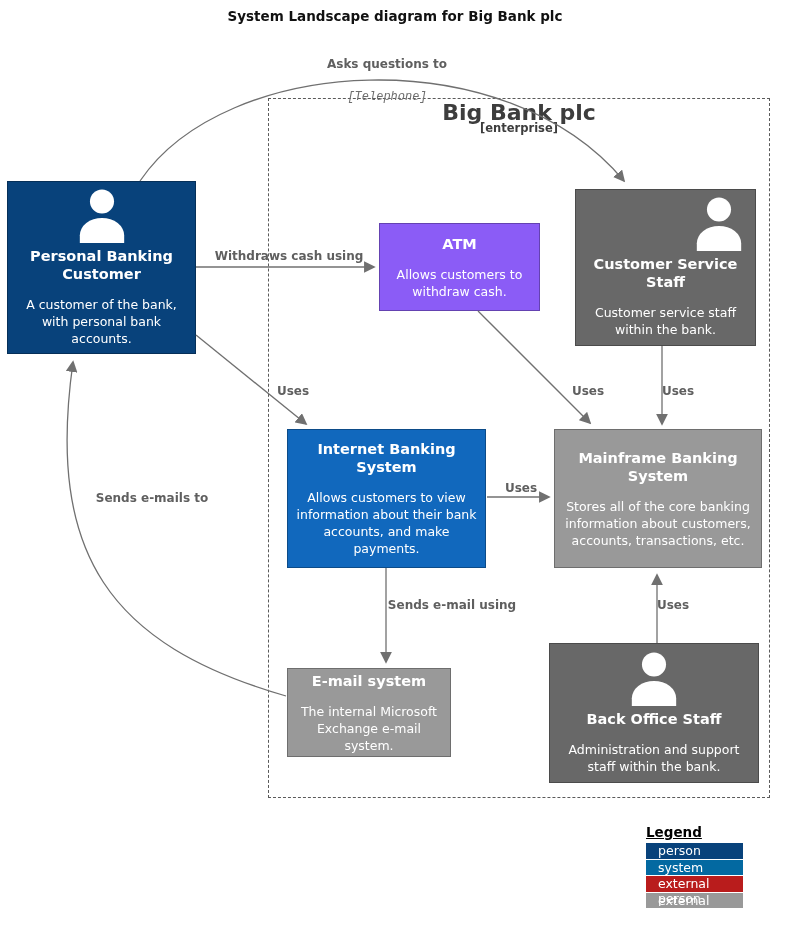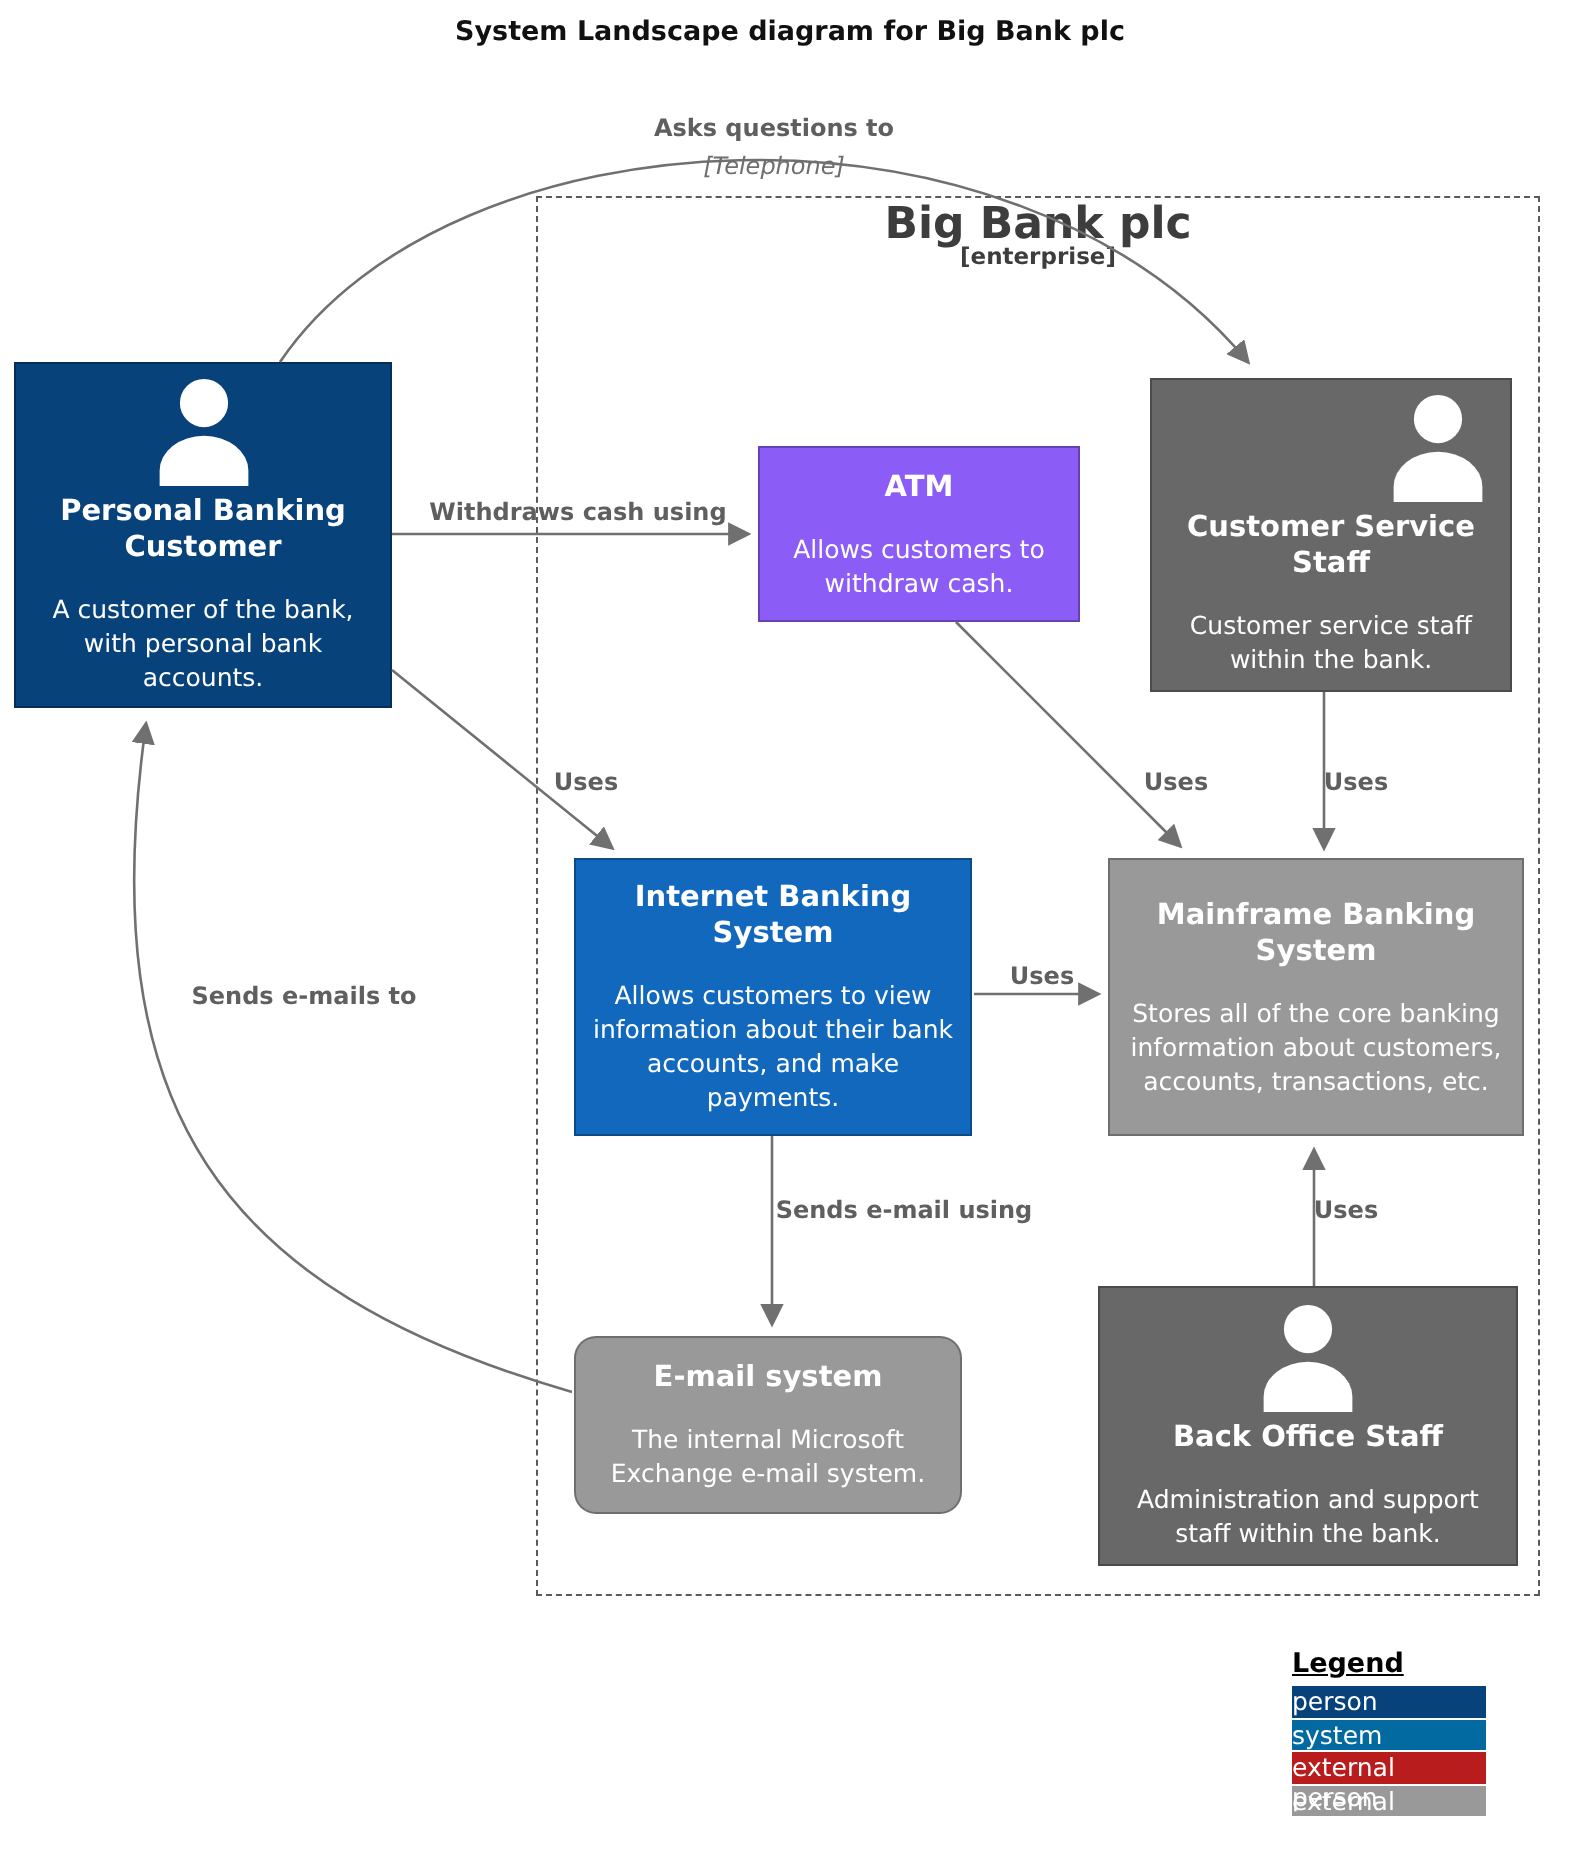--- a/index.html
+++ b/index.html
@@ -42,21 +42,21 @@
   
   #arrows{position:absolute;left:0;top:0;pointer-events:none;}
   
   .legend{position:absolute;left:646px;top:824px;width:121px;}
   .legend-title{
     font-size:13.5px;font-weight:bold;color:#000;text-decoration:underline;
     margin-bottom:3px;
   }
   .legend-row{
     width:97px;height:15.5px;margin-top:1px;box-sizing:border-box;
-    color:#fff;font-size:12.5px;line-height:15px;padding-left:0;
+    color:#fff;font-size:12.5px;line-height:15px;padding-left:12px;
   }
 </style>
 </head>
 <body>
 
 <div id="canvas">
 
   <div class="diagram-title">System Landscape diagram for Big Bank plc</div>
 
   <div class="boundary"></div>
@@ -91,21 +91,21 @@
   <div class="node" style="left: 287px; top: 429px; width: 199px; height: 139px; background-color: rgb(17, 104, 189);">
     <div class="node-title">Internet Banking System</div>
     <div class="node-desc">Allows customers to view information about their bank accounts, and make payments.</div>
   </div>
 
   <div class="node" style="left: 554px; top: 429px; width: 208px; height: 139px; background-color: rgb(153, 153, 153);">
     <div class="node-title">Mainframe Banking System</div>
     <div class="node-desc">Stores all of the core banking information about customers, accounts, transactions, etc.</div>
   </div>
 
-  <div class="node" style="left: 287px; top: 668px; width: 194px; height: 89px; background-color: rgb(153, 153, 153); border-radius: 11px;">
+  <div class="node" style="left: 287px; top: 668px; width: 164px; height: 89px; background-color: rgb(153, 153, 153);">
     <div class="node-title">E-mail system</div>
     <div class="node-desc">The internal Microsoft Exchange e-mail system.</div>
   </div>
 
   <div class="node" style="left: 549px; top: 643px; width: 210px; height: 140px; background-color: rgb(104, 104, 104);">
     <svg class="person-icon" width="62" height="54" viewBox="0 0 64 56">
       <circle cx="32" cy="13" r="12.5" fill="#fff"></circle>
       <path d="M9 56 v-8 a23 18 0 0 1 46 0 v8 z" fill="#fff"></path>
     </svg>
     <div class="node-title">Back Office Staff</div>
@@ -125,21 +125,21 @@
       <path d="M 478 311 L 590 423" marker-end="url(#arrow)"></path>
       <path d="M 662 346 V 424" marker-end="url(#arrow)"></path>
       <path d="M 487 497 H 549" marker-end="url(#arrow)"></path>
       <path d="M 386 568 V 662" marker-end="url(#arrow)"></path>
       <path d="M 657 643 V 575" marker-end="url(#arrow)"></path>
       <path d="M 286 696 C 110 645, 46 555, 73 362" marker-end="url(#arrow)"></path>
     </g>
   </svg>
 
   <div class="rel-label" style="left:387px;top:57px;">Asks questions to</div>
-  <div class="rel-tech" style="left:387px;top:76px;">[Telephone]</div>
+  <div class="rel-tech" style="left:387px;top:90px;font-family:Liberation Mono, monospace;">[Telephone]</div>
   <div class="rel-label" style="left:289px;top:249px;">Withdraws cash using</div>
   <div class="rel-label" style="left:293px;top:384px;">Uses</div>
   <div class="rel-label" style="left:588px;top:384px;">Uses</div>
   <div class="rel-label" style="left:678px;top:384px;">Uses</div>
   <div class="rel-label" style="left:521px;top:481px;">Uses</div>
   <div class="rel-label" style="left:452px;top:598px;">Sends e-mail using</div>
   <div class="rel-label" style="left:673px;top:598px;">Uses</div>
   <div class="rel-label" style="left:152px;top:491px;">Sends e-mails to</div>
 
   <div class="legend">

